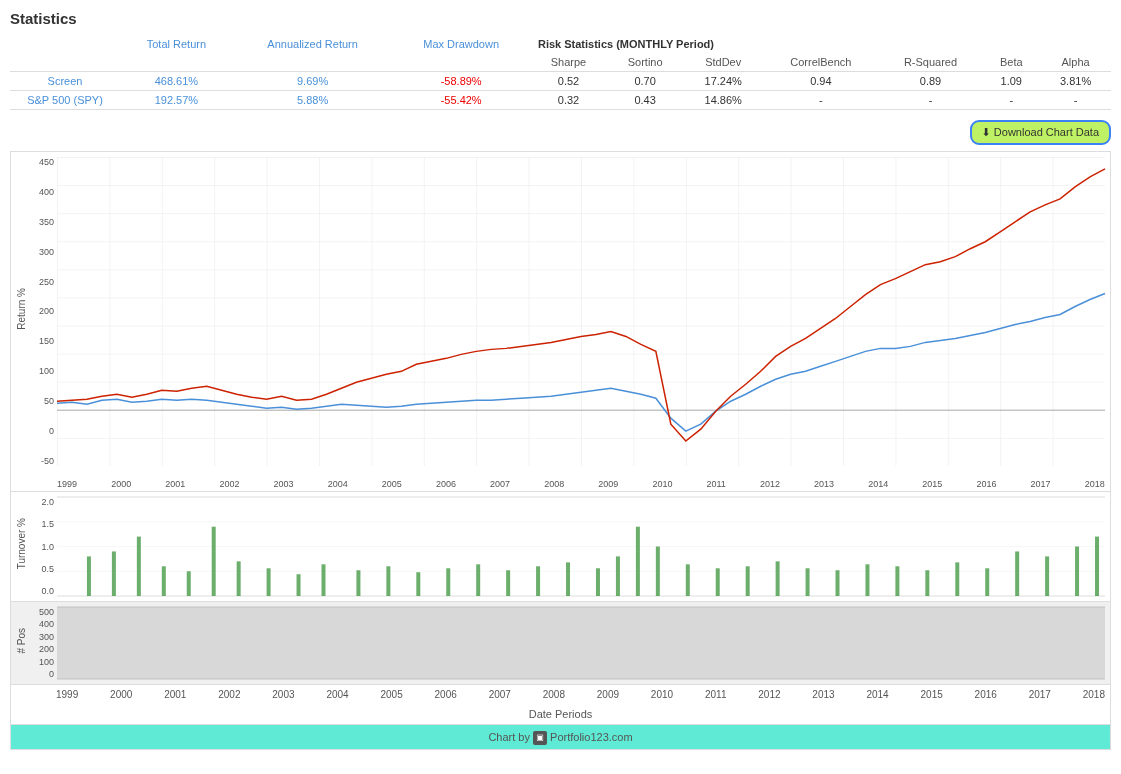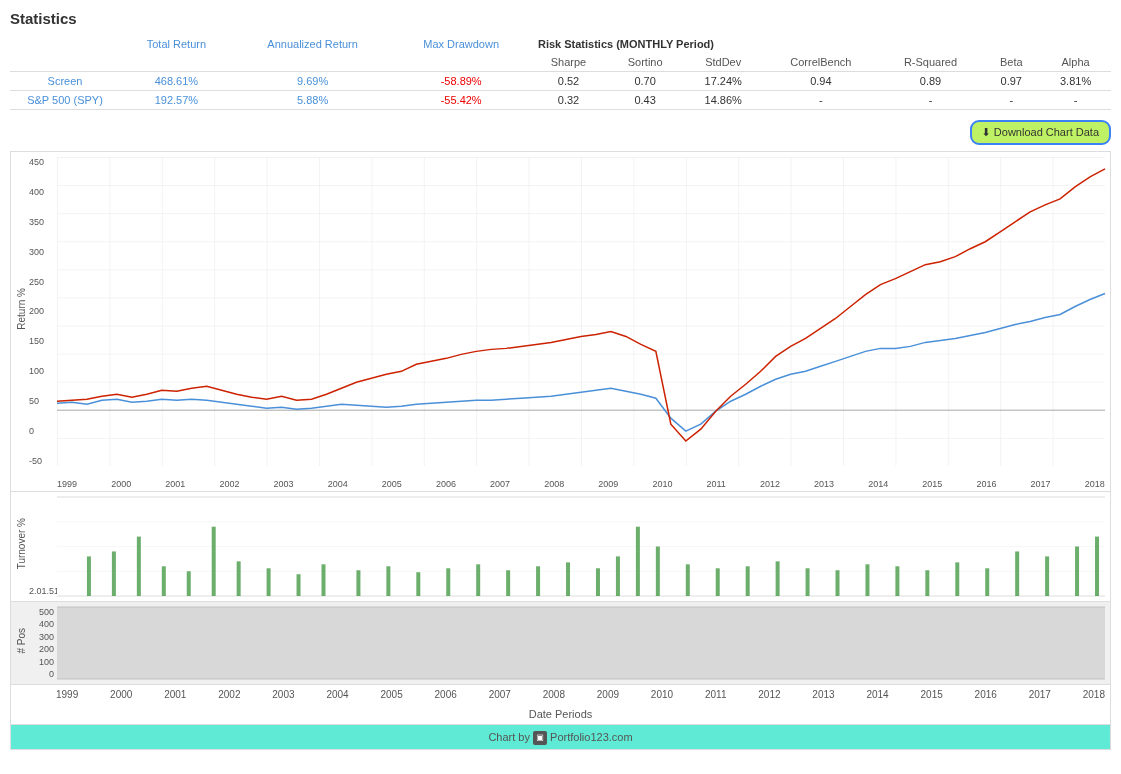--- a/index.html
+++ b/index.html
@@ -133,21 +133,21 @@
     <tr class="data-row">
       <td class="row-label">Screen</td>
       <td class="blue-val">468.61%</td>
       <td class="blue-val">9.69%</td>
       <td class="red-val">-58.89%</td>
       <td>0.52</td>
       <td>0.70</td>
       <td>17.24%</td>
       <td>0.94</td>
       <td>0.89</td>
-      <td>0.97</td>
+      <td>1.09</td>
       <td>3.81%</td>
     </tr>
     <tr class="data-row">
       <td class="row-label">S&amp;P 500 (SPY)</td>
       <td class="blue-val">192.57%</td>
       <td class="blue-val">5.88%</td>
       <td class="red-val">-55.42%</td>
       <td>0.32</td>
       <td>0.43</td>
       <td>14.86%</td>
@@ -167,21 +167,21 @@
 </div>
 
 <div class="chart-wrapper">
 
   <div class="chart-area">
 
     <div style="position:absolute;left:2px;top:0;bottom:25px;width:16px;display:flex;align-items:center;justify-content:center;">
       <span style="writing-mode:vertical-rl;transform:rotate(180deg);font-size:10px;color:#555;">Return %</span>
     </div>
 
-    <div style="position:absolute;left:18px;top:5px;bottom:25px;width:25px;display:flex;flex-direction:column;justify-content:space-between;">
+    <div style="position:absolute;left:18px;top:5px;bottom:25px;width:25px;display:flex;flex-direction:column;justify-content:space-between;align-items:flex-end;">
       <span class="y-tick">450</span>
       <span class="y-tick">400</span>
       <span class="y-tick">350</span>
       <span class="y-tick">300</span>
       <span class="y-tick">250</span>
       <span class="y-tick">200</span>
       <span class="y-tick">150</span>
       <span class="y-tick">100</span>
       <span class="y-tick">50</span>
       <span class="y-tick">0</span>
@@ -248,21 +248,21 @@
       <span>2016</span>
       <span>2017</span>
       <span>2018</span>
     </div>
   </div>
 
   <div class="turnover-area">
     <div style="position:absolute;left:2px;top:0;bottom:5px;width:16px;display:flex;align-items:center;justify-content:center;">
       <span style="writing-mode:vertical-rl;transform:rotate(180deg);font-size:10px;color:#555;">Turnover %</span>
     </div>
-    <div style="position:absolute;left:18px;top:5px;bottom:5px;width:25px;display:flex;flex-direction:row;justify-content:space-between;align-items:flex-end;">
+    <div style="position:absolute;left:18px;top:5px;bottom:5px;width:25px;display:flex;flex-direction:column;justify-content:space-between;align-items:flex-end;">
       <span class="y-tick">2.0</span>
       <span class="y-tick">1.5</span>
       <span class="y-tick">1.0</span>
       <span class="y-tick">0.5</span>
       <span class="y-tick">0.0</span>
     </div>
     <div style="position:absolute;left:46px;right:5px;top:5px;bottom:5px;">
       <svg width="100%" height="100%" viewBox="0 0 1050 100" preserveAspectRatio="none">
         <rect width="1050" height="100" fill="white"></rect>
         <line x1="0" y1="0" x2="1050" y2="0" stroke="#ddd" stroke-width="1"></line>

